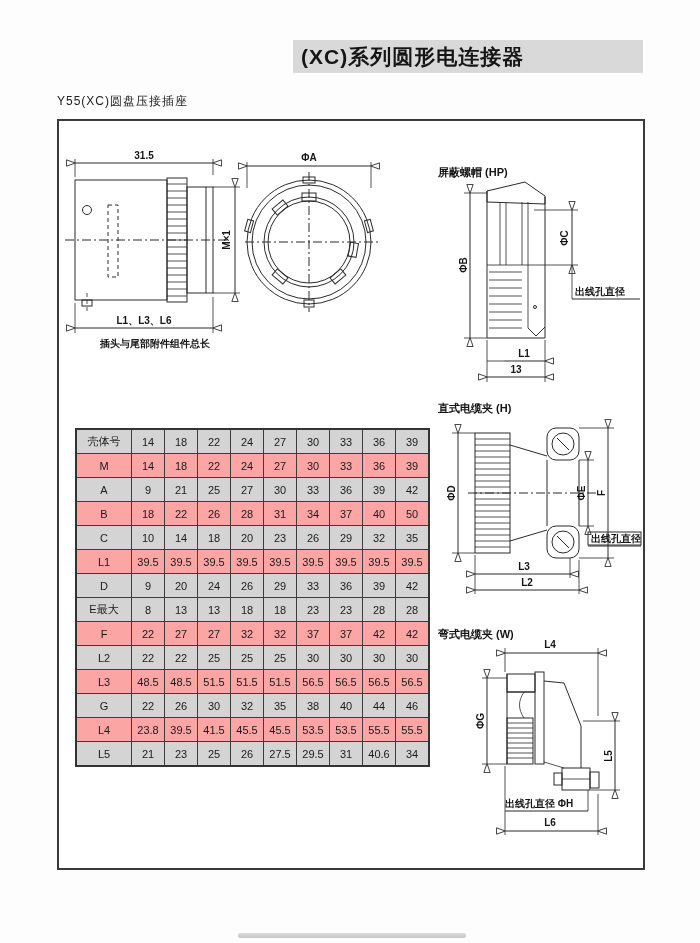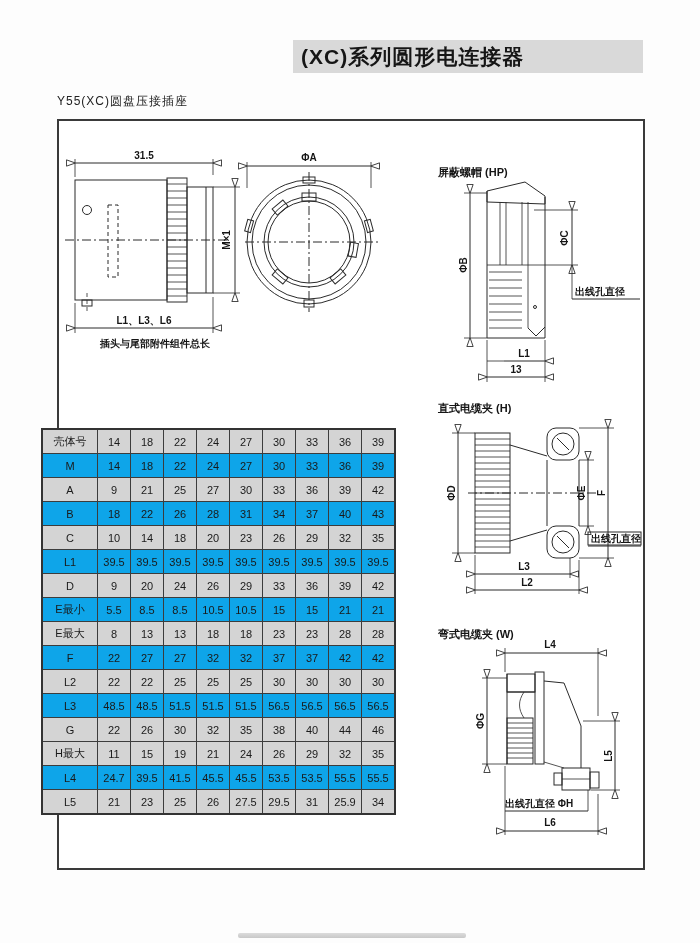--- a/index.html
+++ b/index.html
@@ -36,23 +36,23 @@
     font-family:"Liberation Sans", sans-serif;
     font-weight:bold; font-size:10px; fill:#151515;
     stroke:none;
   }
   svg text.dia-title { font-size:11px; }
   .thin { stroke-width:0.8; }
   .dash { stroke-dasharray:9 3 2 3; }
   .dash2 { stroke-dasharray:4 3; }
 
   #spec-table {
-    position:absolute; left:41px; top:428px;
+    position:absolute; left:75px; top:428px;
     border-collapse:collapse; table-layout:fixed;
-    border:2px solid #333; background:#0ea5e9;
+    border:2px solid #333; background:#fca5a5;
   }
   #spec-table td {
     border:1px solid #3c3c3c; width:32px; height:23px;
     text-align:center; vertical-align:middle;
     font-size:11px; padding:0; white-space:nowrap;
   }
   #spec-table td.lbl { width:54px; }
   #spec-table tr.shaded td { background:#d4d4d4; }
 
   #page-edge-shadow {
@@ -322,21 +322,21 @@
       <tr>
         <td class="lbl">B</td>
         <td>18</td>
         <td>22</td>
         <td>26</td>
         <td>28</td>
         <td>31</td>
         <td>34</td>
         <td>37</td>
         <td>40</td>
-        <td>43</td>
+        <td>50</td>
       </tr>
       <tr class="shaded">
         <td class="lbl">C</td>
         <td>10</td>
         <td>14</td>
         <td>18</td>
         <td>20</td>
         <td>23</td>
         <td>26</td>
         <td>29</td>
@@ -360,32 +360,20 @@
         <td>9</td>
         <td>20</td>
         <td>24</td>
         <td>26</td>
         <td>29</td>
         <td>33</td>
         <td>36</td>
         <td>39</td>
         <td>42</td>
       </tr>
-      <tr>
-        <td class="lbl">E最小</td>
-        <td>5.5</td>
-        <td>8.5</td>
-        <td>8.5</td>
-        <td>10.5</td>
-        <td>10.5</td>
-        <td>15</td>
-        <td>15</td>
-        <td>21</td>
-        <td>21</td>
-      </tr>
       <tr class="shaded">
         <td class="lbl">E最大</td>
         <td>8</td>
         <td>13</td>
         <td>13</td>
         <td>18</td>
         <td>18</td>
         <td>23</td>
         <td>23</td>
         <td>28</td>
@@ -432,52 +420,40 @@
         <td>22</td>
         <td>26</td>
         <td>30</td>
         <td>32</td>
         <td>35</td>
         <td>38</td>
         <td>40</td>
         <td>44</td>
         <td>46</td>
       </tr>
-      <tr class="shaded">
-        <td class="lbl">H最大</td>
-        <td>11</td>
-        <td>15</td>
-        <td>19</td>
-        <td>21</td>
-        <td>24</td>
-        <td>26</td>
-        <td>29</td>
-        <td>32</td>
-        <td>35</td>
-      </tr>
       <tr>
         <td class="lbl">L4</td>
-        <td>24.7</td>
+        <td>23.8</td>
         <td>39.5</td>
         <td>41.5</td>
         <td>45.5</td>
         <td>45.5</td>
         <td>53.5</td>
         <td>53.5</td>
         <td>55.5</td>
         <td>55.5</td>
       </tr>
       <tr class="shaded">
         <td class="lbl">L5</td>
         <td>21</td>
         <td>23</td>
         <td>25</td>
         <td>26</td>
         <td>27.5</td>
         <td>29.5</td>
         <td>31</td>
-        <td>25.9</td>
+        <td>40.6</td>
         <td>34</td>
       </tr>
     </tbody>
 </table>
 
 <div class="abs" id="page-edge-shadow"></div>
 
 </body></html>

